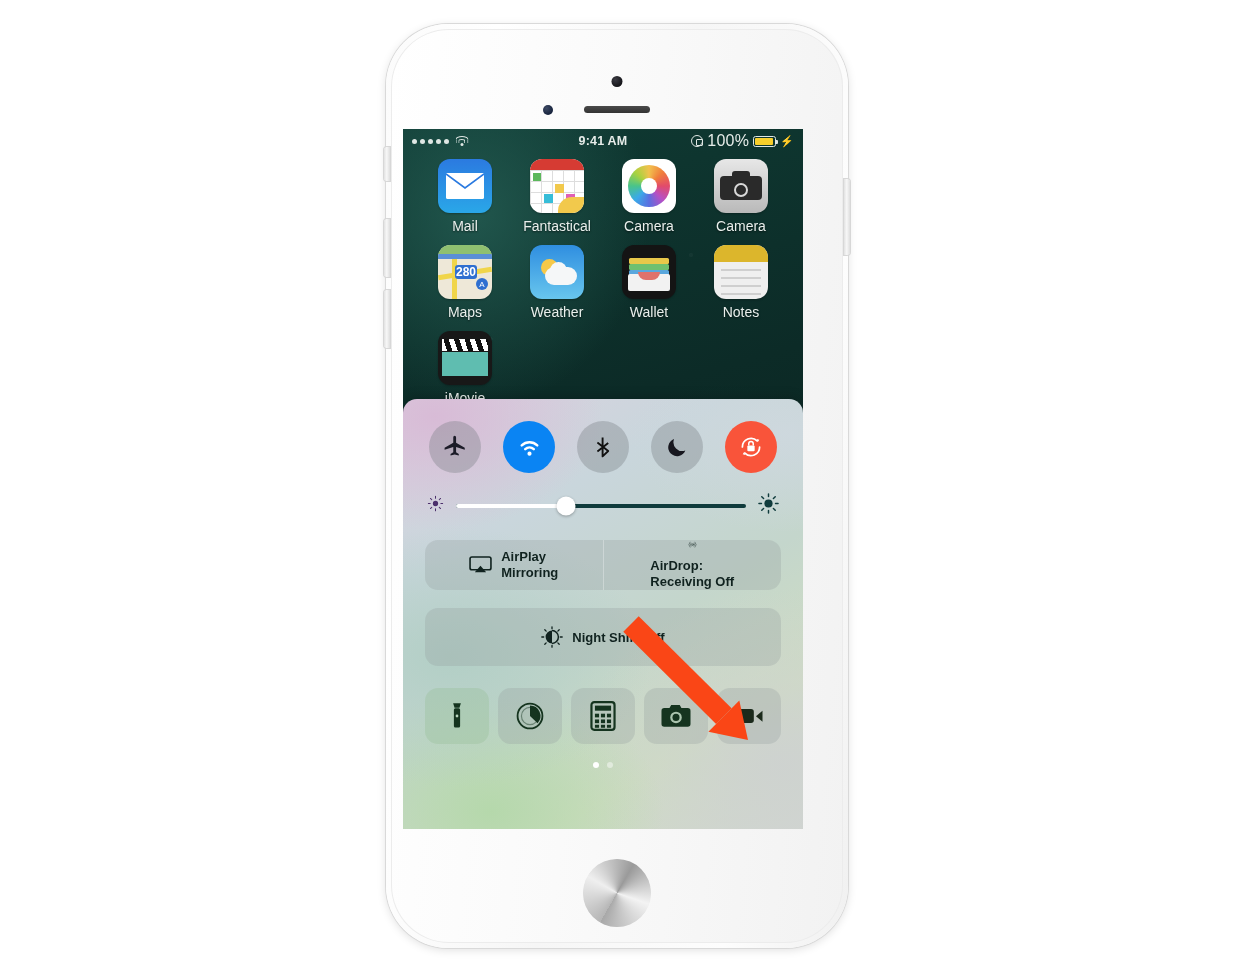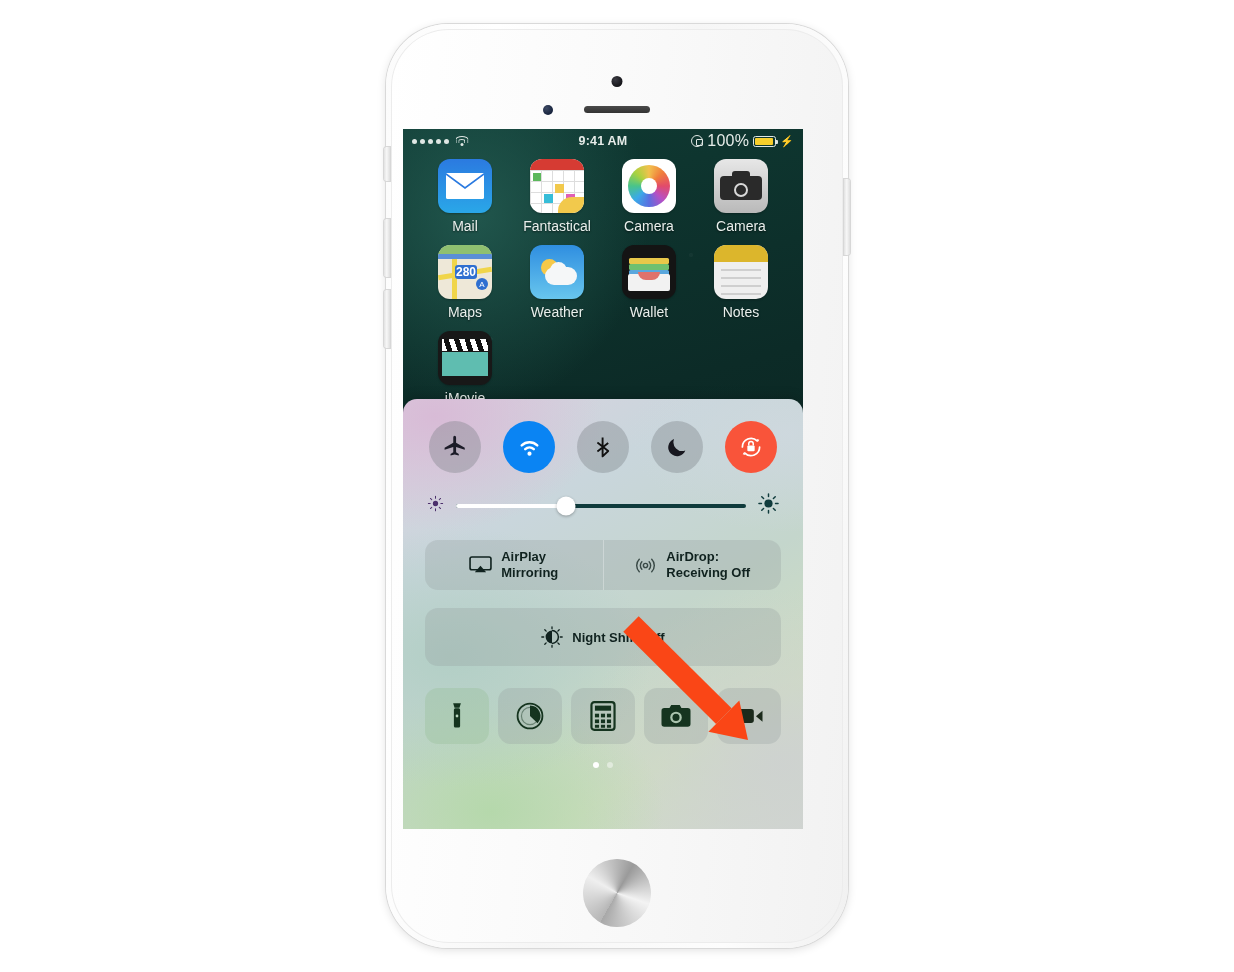--- a/index.html
+++ b/index.html
@@ -232,21 +232,21 @@
   .track{flex:1;height:4px;border-radius:2px;background:#0f3b3c;position:relative;}
   .track .fill{position:absolute;left:0;top:0;bottom:0;border-radius:2px;background:#fff;}
   .thumb{position:absolute;top:50%;width:19px;height:19px;border-radius:50%;background:#fff;
     transform:translate(-50%,-50%);box-shadow:0 1px 3px rgba(0,0,0,.3);}
 
   .cc-pill{margin:22px 22px 0 22px;border-radius:13px;background:rgba(150,158,158,.30);
     overflow:hidden;}
   .pill-split{display:flex;height:50px;}
   .pill-half{flex:1;display:flex;align-items:center;justify-content:center;gap:9px;
     color:#10221f;font-size:13px;font-weight:600;line-height:1.22;}
-  .pill-half + .pill-half{border-left:1px solid rgba(255,255,255,.30);}
+  .pill-half + .pill-half{border-left:1px solid rgba(255,255,255,.30);flex-direction:column;}
   .pill-single{height:58px;display:flex;align-items:center;justify-content:center;gap:9px;
     color:#10221f;font-size:13px;font-weight:700;}
 
   .cc-shortcuts{display:flex;gap:9px;padding:22px 22px 0 22px;}
   .sc{flex:1;height:56px;border-radius:13px;background:rgba(150,158,158,.30);
     display:flex;align-items:center;justify-content:center;}
   .sc.lit{background:rgba(150,190,150,.34);}
 
   .cc-dots{display:flex;gap:8px;justify-content:center;padding-top:18px;}
   .cc-dots i{width:6px;height:6px;border-radius:50%;background:rgba(255,255,255,.45);display:block;}

